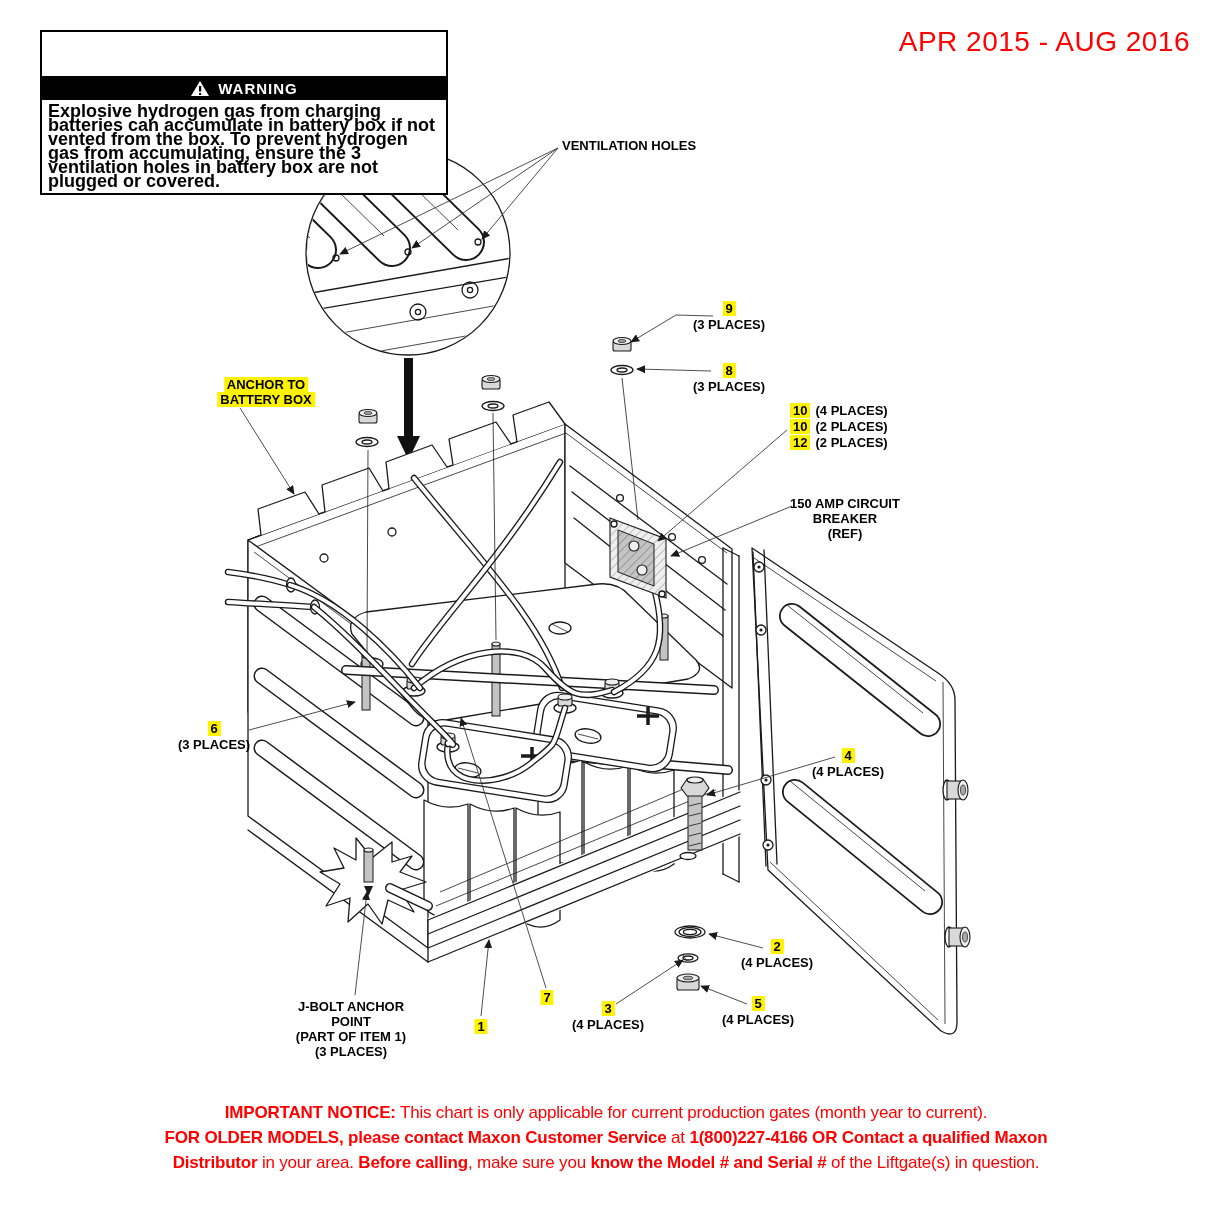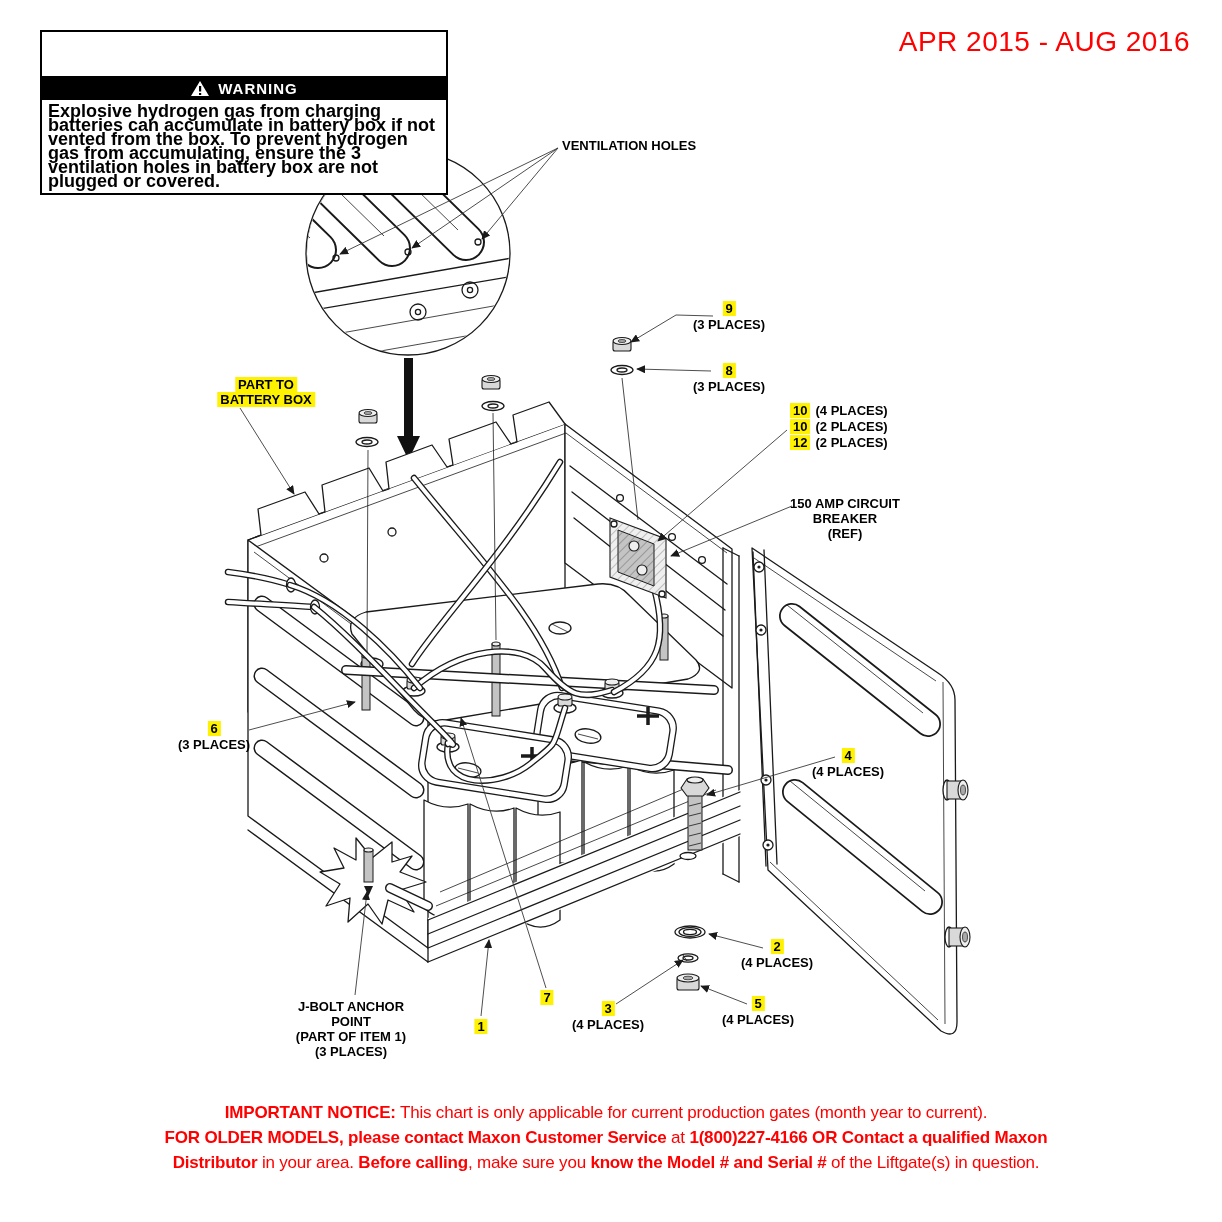--- a/index.html
+++ b/index.html
@@ -391,21 +391,21 @@
     <span>WARNING</span>
   </div>
   <div class="warnbody">Explosive hydrogen gas from charging batteries can accumulate in battery box if not vented from the box. To prevent hydrogen gas from accumulating, ensure the 3 ventilation holes in battery box are not plugged or covered.</div>
 </div>
 
 <div class="daterange">APR 2015 - AUG 2016</div>
 
 <div class="lbl" style="left:562px;top:138px">VENTILATION HOLES</div>
 
 <div class="lbl center" style="left:266px;top:377px">
-  <div><span class="hl">PART TO</span></div>
+  <div><span class="hl">ANCHOR TO</span></div>
   <div><span class="hl">BATTERY BOX</span></div>
 </div>
 
 <div class="lbl center" style="left:845px;top:496px">
   <div>150 AMP CIRCUIT</div>
   <div>BREAKER</div>
   <div>(REF)</div>
 </div>
 
 <div class="lbl center" style="left:351px;top:999px">

